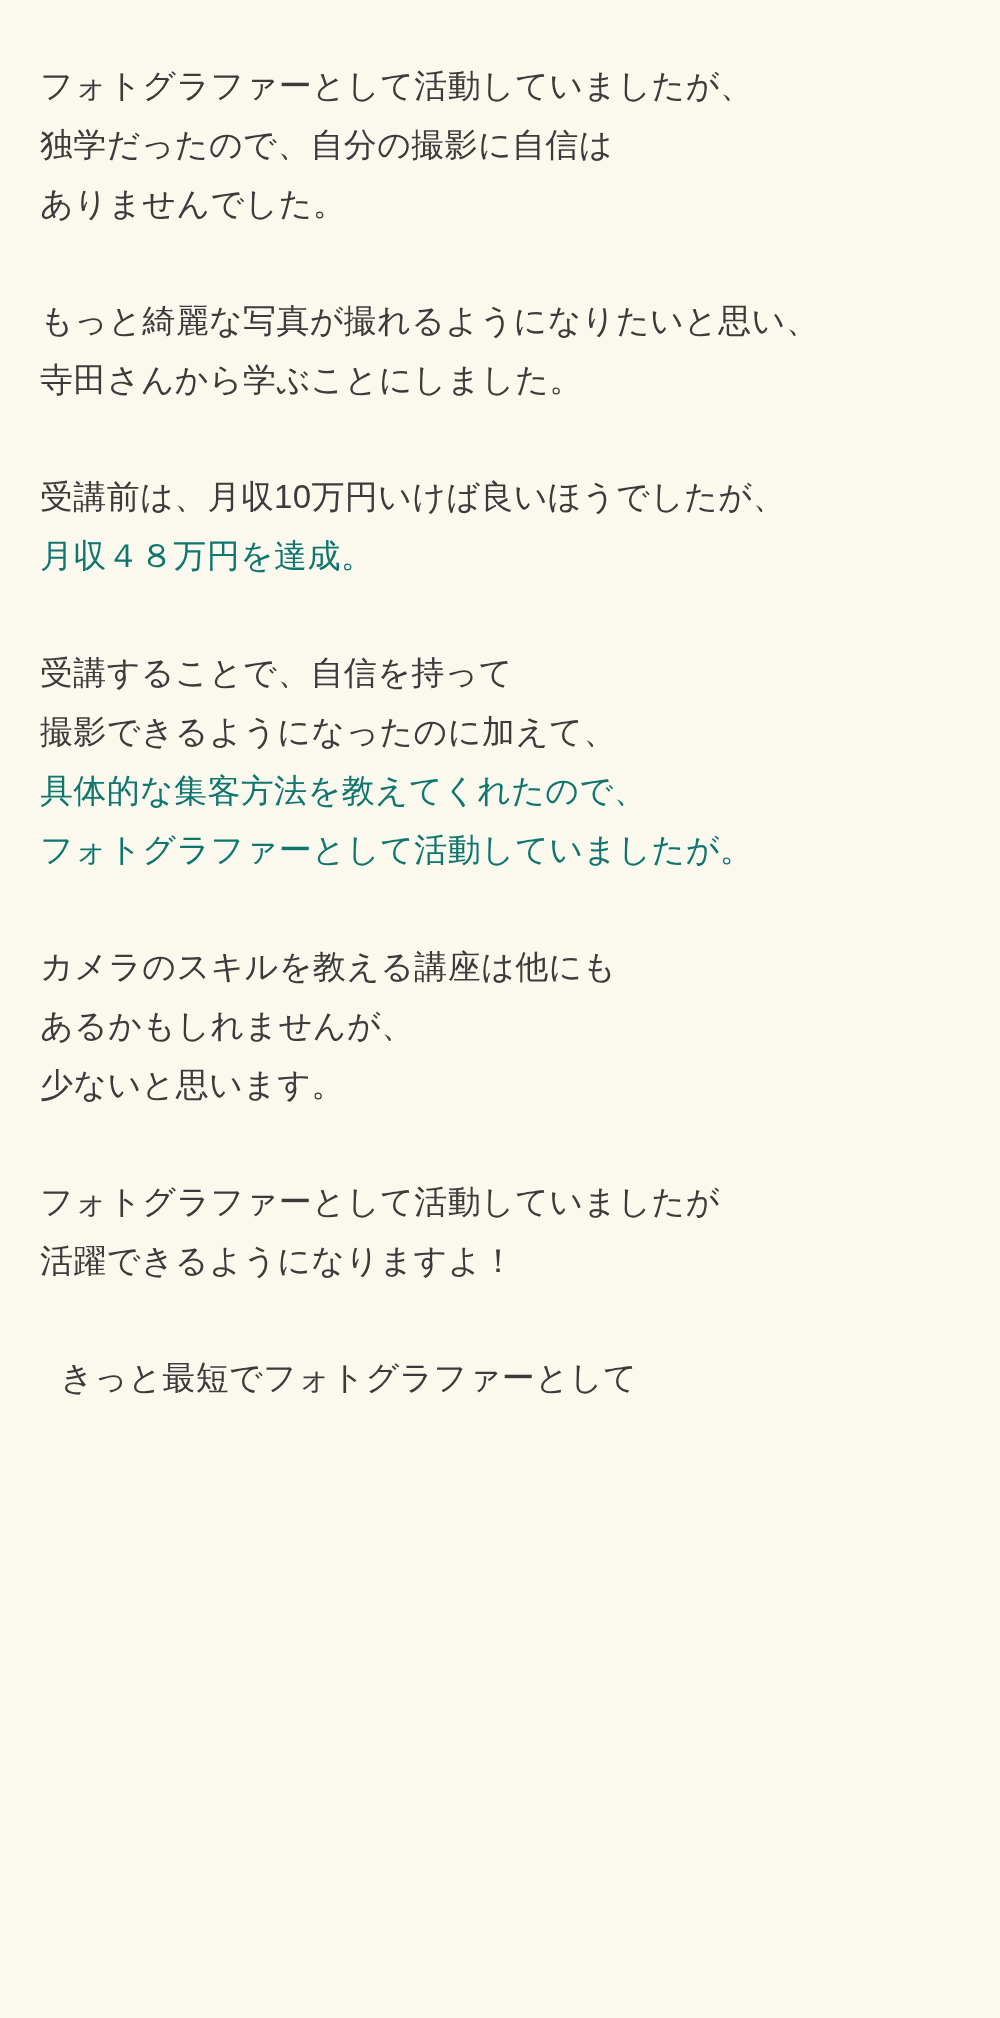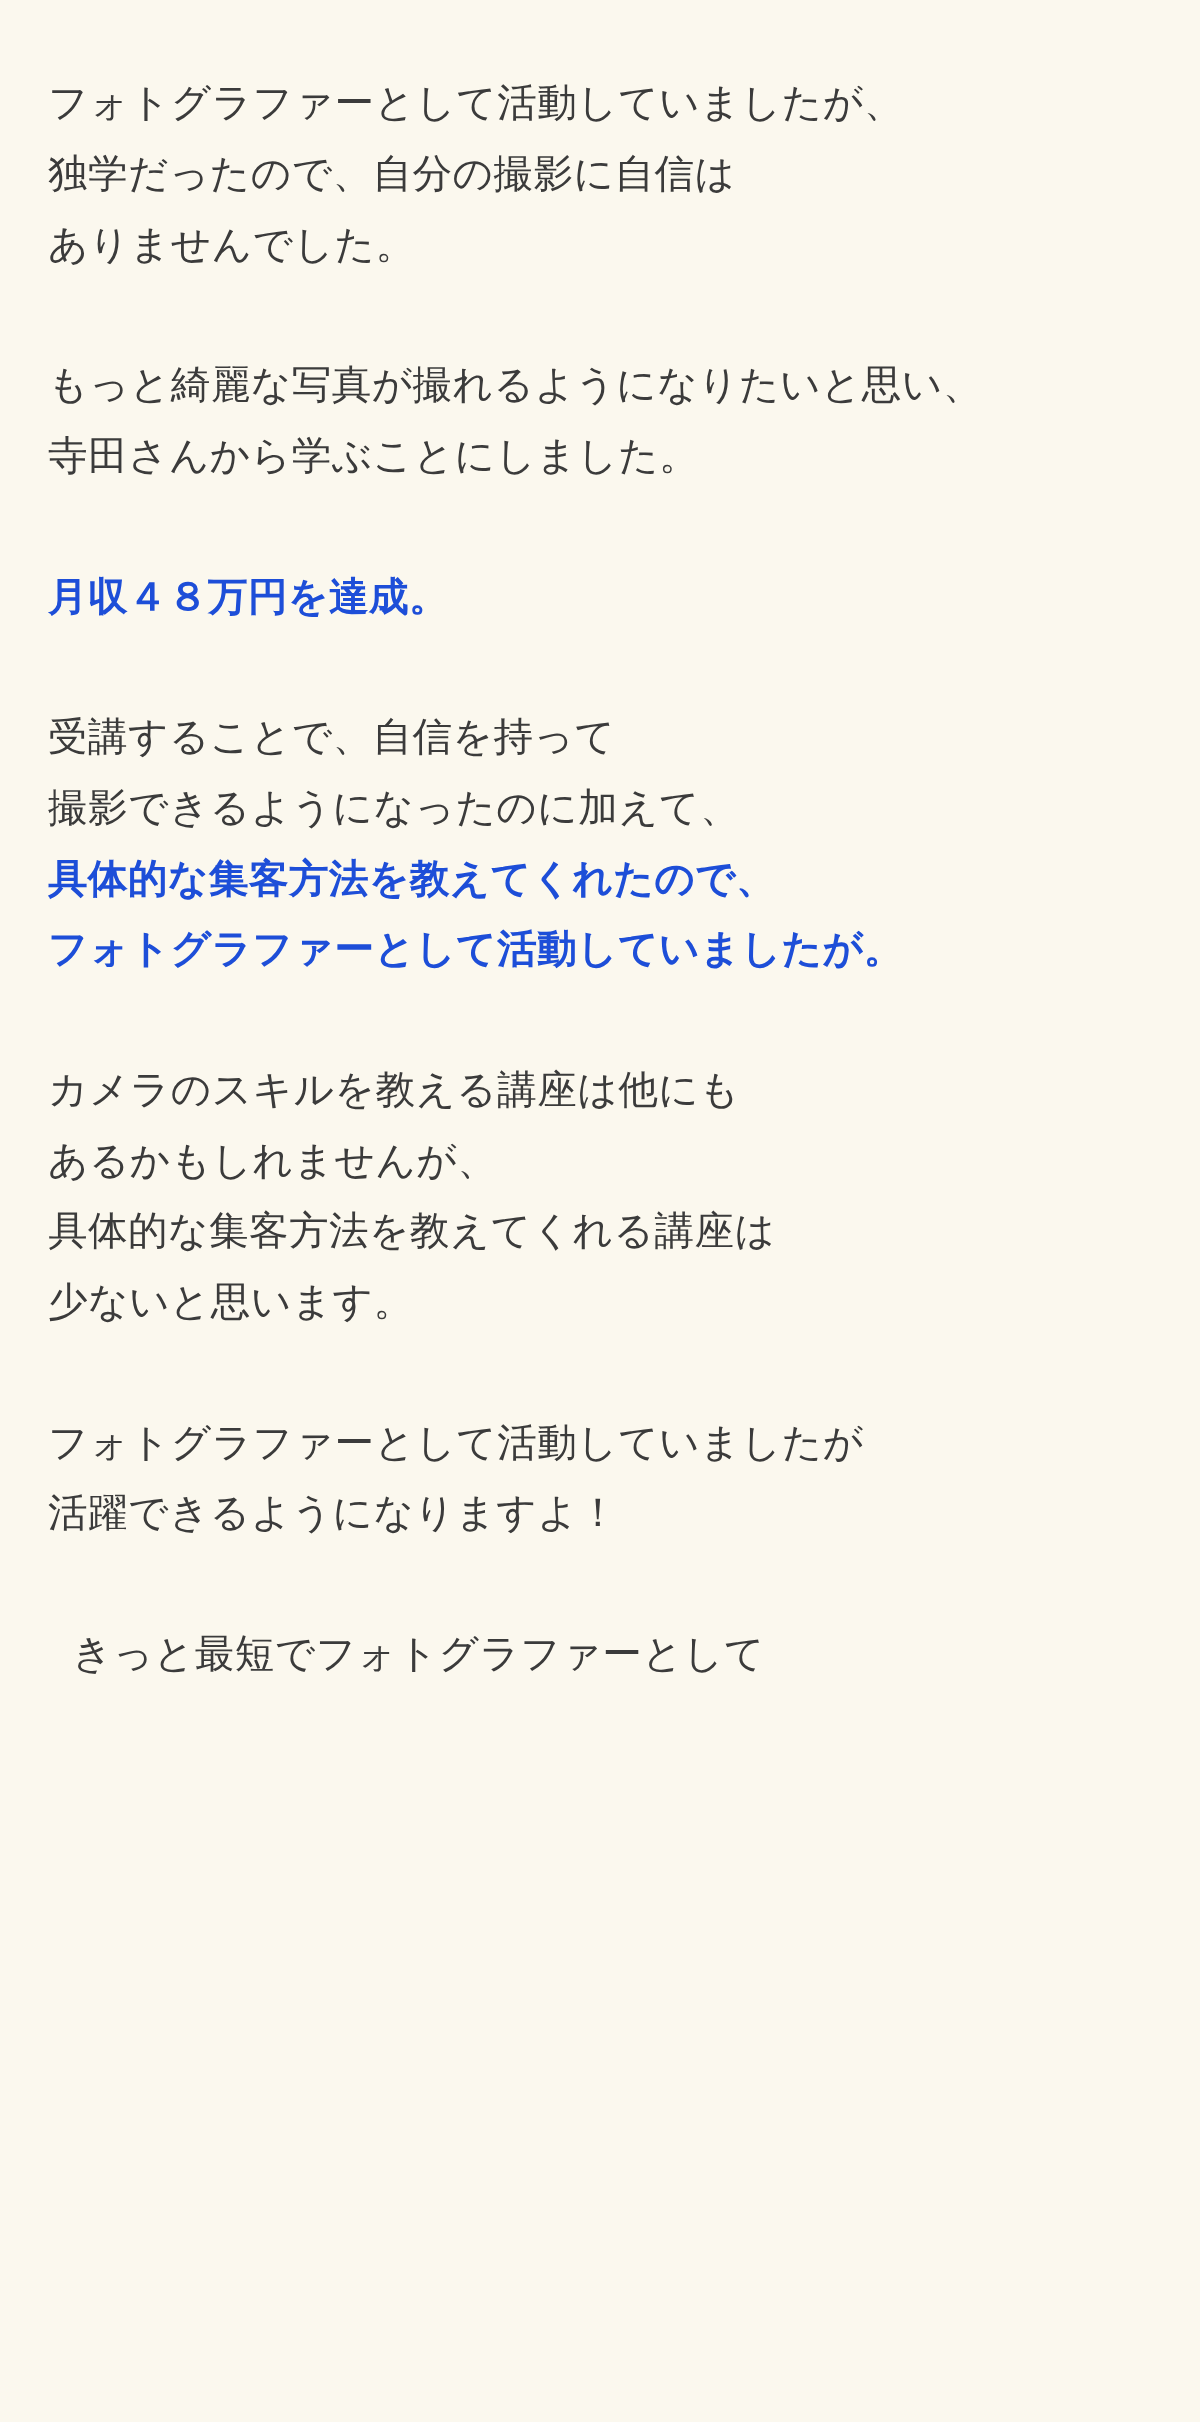--- a/index.html
+++ b/index.html
@@ -31,56 +31,56 @@
   }
   .line {
     display: block;
     font-size: 33px;
     line-height: 59px;
     letter-spacing: 0.01em;
     color: #3b3b3b;
     white-space: pre;
   }
   .line.accent {
-    color: #1d4ed8;
-    font-weight: bold;
+    color: #0f766e;
+    font-weight: normal;
   }
 </style>
 </head>
 <body>
 
 <div class="page">
   <article class="testimonial">
 
     <p class="para">
       <span class="line">フォトグラファーとして活動していましたが、</span>
       <span class="line">独学だったので、自分の撮影に自信は</span>
       <span class="line">ありませんでした。</span>
     </p>
 
     <p class="para">
       <span class="line">もっと綺麗な写真が撮れるようになりたいと思い、</span>
       <span class="line">寺田さんから学ぶことにしました。</span>
     </p>
 
     <p class="para">
+      <span class="line">受講前は、月収10万円いけば良いほうでしたが、</span>
       <span class="line accent">月収４８万円を達成。</span>
     </p>
 
     <p class="para">
       <span class="line">受講することで、自信を持って</span>
       <span class="line">撮影できるようになったのに加えて、</span>
       <span class="line accent">具体的な集客方法を教えてくれたので、</span>
       <span class="line accent">フォトグラファーとして活動していましたが。</span>
     </p>
 
     <p class="para">
       <span class="line">カメラのスキルを教える講座は他にも</span>
       <span class="line">あるかもしれませんが、</span>
-      <span class="line">具体的な集客方法を教えてくれる講座は</span>
       <span class="line">少ないと思います。</span>
     </p>
 
     <p class="para">
       <span class="line">フォトグラファーとして活動していましたが</span>
       <span class="line">活躍できるようになりますよ！</span>
     </p>
 
     <p class="para">
       <span class="line">きっと最短でフォトグラファーとして</span>

